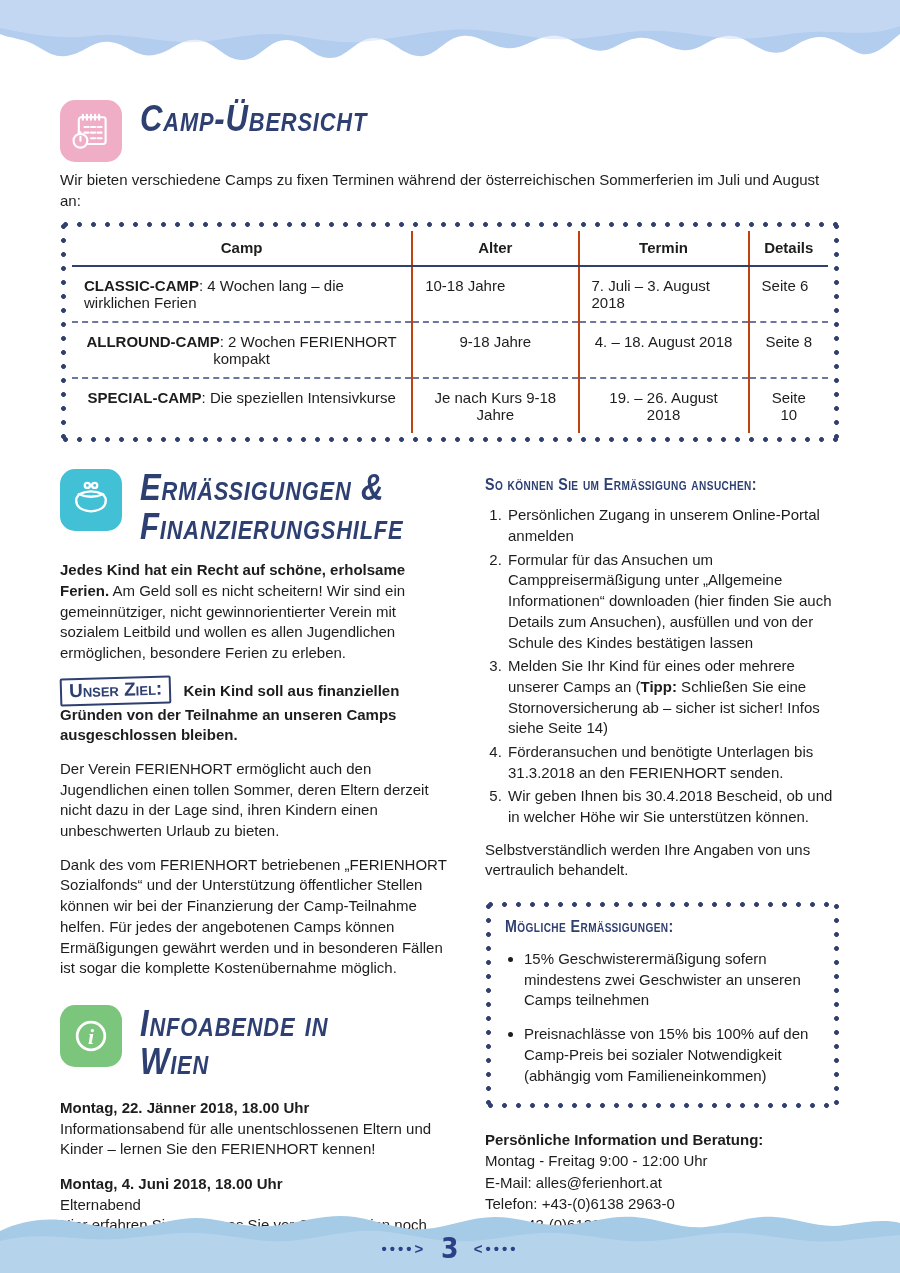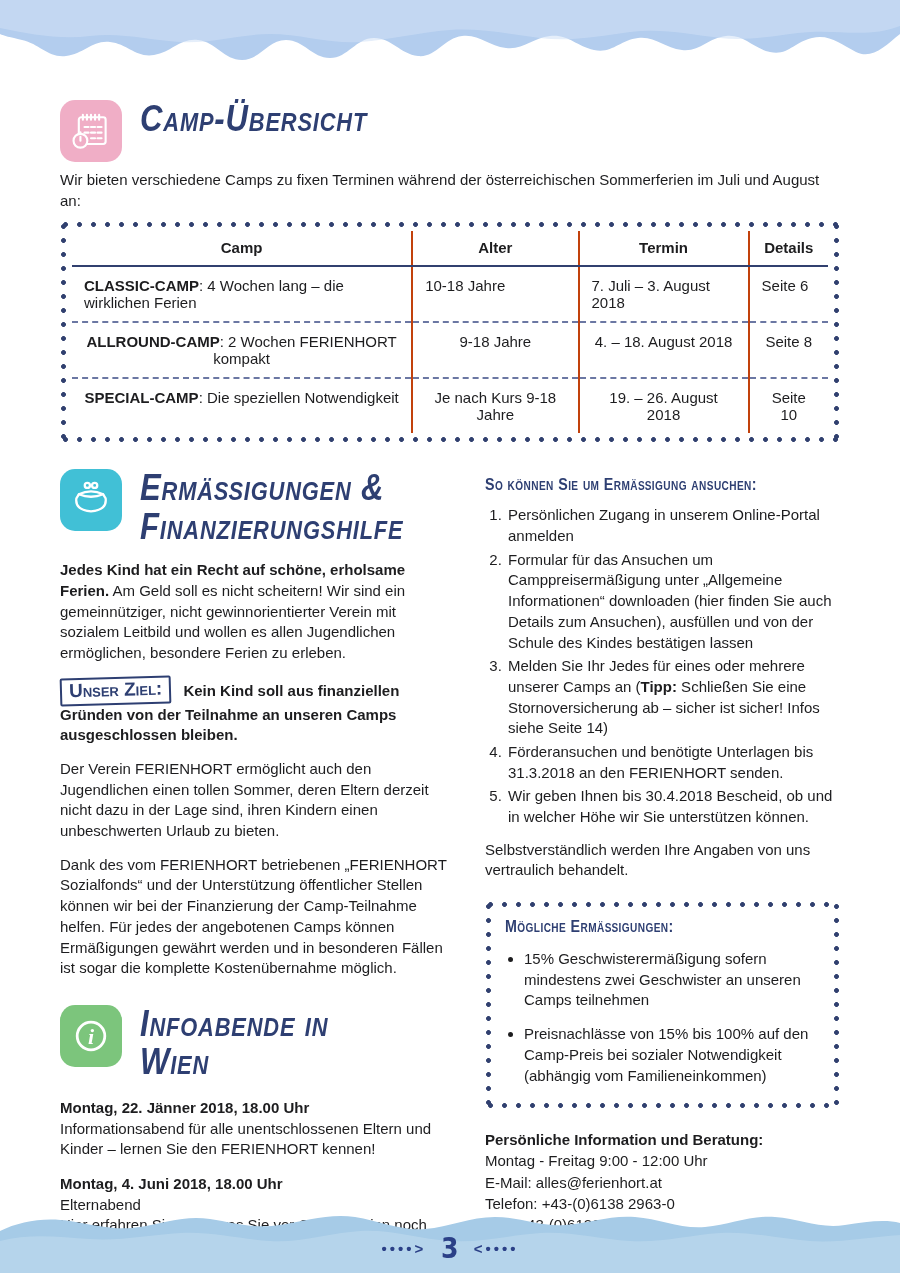--- a/index.html
+++ b/index.html
@@ -149,21 +149,21 @@
             <td>7. Juli – 3. August 2018</td>
             <td>Seite 6</td>
           </tr>
           <tr class="r">
             <td><span class="b">ALLROUND-CAMP</span><span>: 2 Wochen FERIENHORT kompakt</span></td>
             <td>9-18 Jahre</td>
             <td>4. – 18. August 2018</td>
             <td>Seite 8</td>
           </tr>
           <tr class="r">
-            <td><span class="b">SPECIAL-CAMP</span><span>: Die speziellen Notwendigkeit</span></td>
+            <td><span class="b">SPECIAL-CAMP</span><span>: Die speziellen Intensivkurse</span></td>
             <td>Je nach Kurs 9-18 Jahre</td>
             <td>19. – 26. August 2018</td>
             <td>Seite 10</td>
           </tr>
         </tbody>
       </table>
     </div>
 
     <div class="twocol">
 
@@ -223,21 +223,21 @@
 
       <div class="col-right">
 
         <div class="hand h2" style="margin-top:6px">
           <span class="squeeze">So können Sie um Ermäßigung ansuchen:</span>
         </div>
 
         <ol class="steps body-text">
           <li><span>Persönlichen Zugang in unserem Online-Portal anmelden</span><span class="b"></span><span></span></li>
           <li><span>Formular für das Ansuchen um Camppreisermäßigung unter „Allgemeine Informationen“ downloaden (hier finden Sie auch Details zum Ansuchen), ausfüllen und von der Schule des Kindes bestätigen lassen</span><span class="b"></span><span></span></li>
-          <li><span>Melden Sie Ihr Jedes für eines oder mehrere unserer Camps an (</span><span class="b">Tipp:</span><span> Schließen Sie eine Stornoversicherung ab – sicher ist sicher! Infos siehe Seite 14)</span></li>
+          <li><span>Melden Sie Ihr Kind für eines oder mehrere unserer Camps an (</span><span class="b">Tipp:</span><span> Schließen Sie eine Stornoversicherung ab – sicher ist sicher! Infos siehe Seite 14)</span></li>
           <li><span>Förderansuchen und benötigte Unterlagen bis 31.3.2018 an den FERIENHORT senden.</span><span class="b"></span><span></span></li>
           <li><span>Wir geben Ihnen bis 30.4.2018 Bescheid, ob und in welcher Höhe wir Sie unterstützen können.</span><span class="b"></span><span></span></li>
         </ol>
 
         <p class="body-text" style="margin-top:12px">Selbstverständlich werden Ihre Angaben von uns vertraulich behandelt.</p>
 
         <div class="dot-frame possible-box">
           <span class="dot-edge t"></span>
           <span class="dot-edge bm"></span>
           <span class="dot-edge l"></span>

